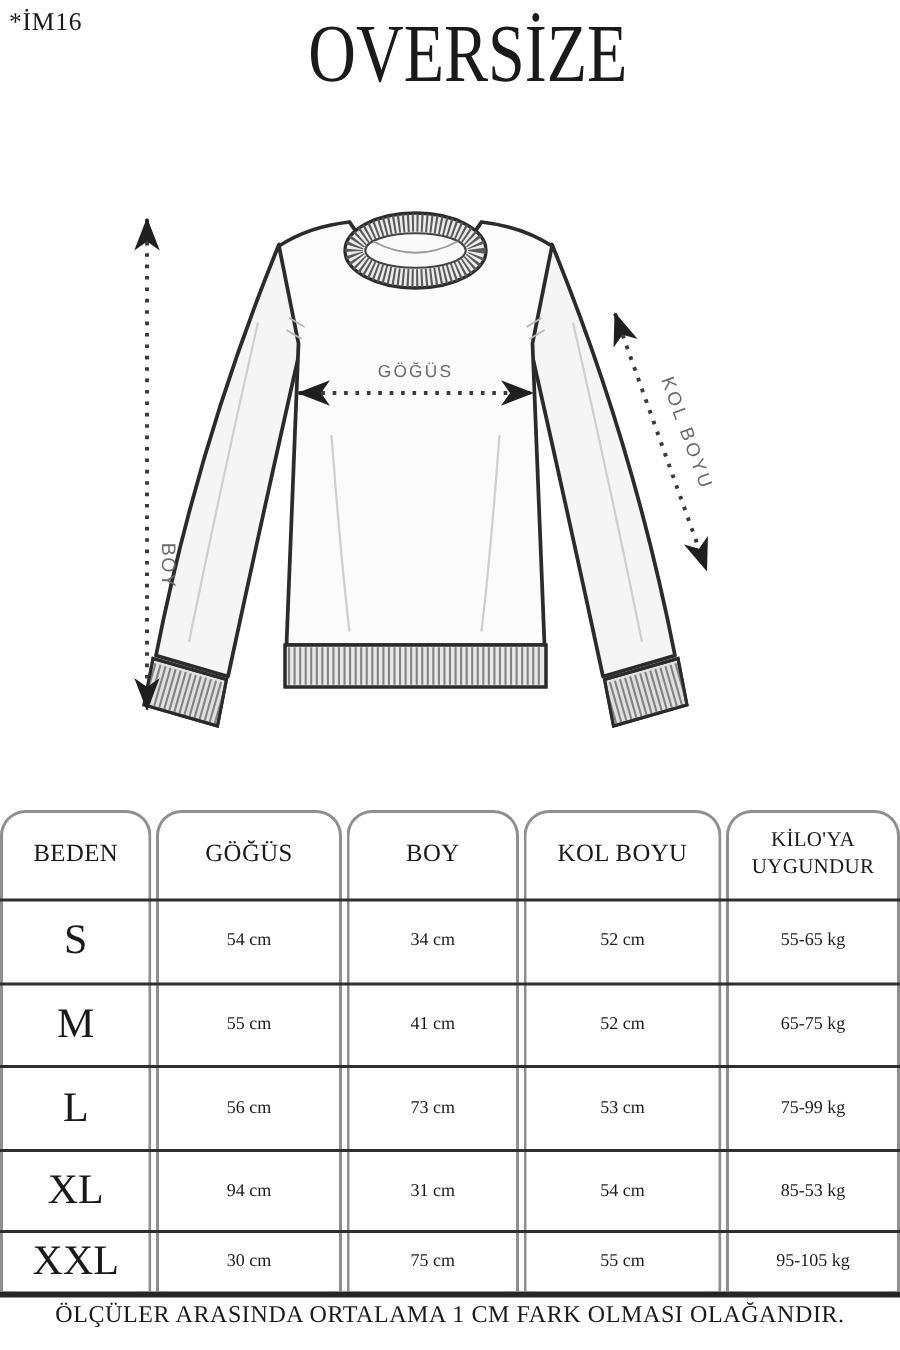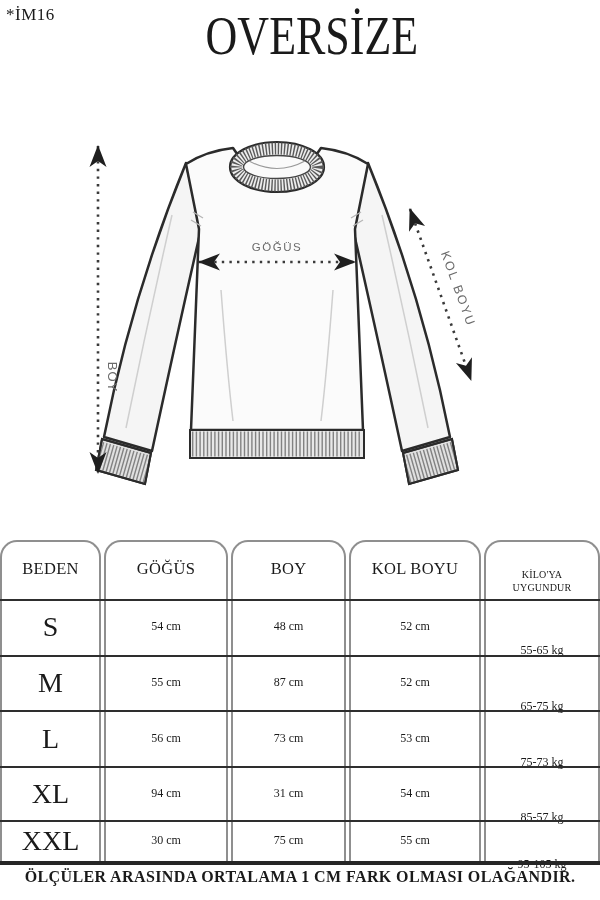--- a/index.html
+++ b/index.html
@@ -19,29 +19,29 @@
   .sizetable{position:absolute;top:540px;left:0;width:600px;height:321px;display:flex;gap:3px}
   .colm{
     box-sizing:border-box;flex:0 0 auto;
     border:2px solid #8f8f8f;border-bottom:none;
     border-radius:17px 17px 0 0;background:#fff;
   }
   .c0{width:101px}.c1{width:124px}.c2{width:115px}.c3{width:132px}.c4{width:116px}
   .cell{display:flex;align-items:center;justify-content:center;text-align:center;line-height:1.25}
   .r0{height:55px}.r1{height:58px}.r2{height:55px}.r3{height:56px}.r4{height:54px}.r5{height:41px}
   .hdr{font-size:16.5px;letter-spacing:.3px}
-  .hdr-small{font-size:10px;letter-spacing:.2px;padding:12px 16px}
+  .hdr-small{font-size:14px;letter-spacing:.2px;padding:0 16px}
   .sizecell{font-size:28px}
   .datacell{font-size:12px}
   .hline{position:absolute;left:0;width:600px;height:2px;background:#2e2e2e;z-index:5}
   .l1{top:59px}.l2{top:115px}.l3{top:170px}.l4{top:226px}.l5{top:280px}
   .bline{position:absolute;top:861px;left:0;width:600px;height:3.5px;background:#262626}
   .note{
     position:absolute;top:868px;left:0;width:100%;text-align:center;
-    font-size:16px;letter-spacing:.4px;font-weight:bold;
+    font-size:16px;letter-spacing:.4px;
   }
 </style>
 </head>
 <body>
 
 <div class="code">*İM16</div>
 <div class="title-wrap">
   <span class="title">OVERSİZE</span>
 </div>
 
@@ -120,42 +120,42 @@
     <div class="cell r0 hdr">GÖĞÜS</div>
     <div class="cell r1 datacell">54 cm</div>
     <div class="cell r2 datacell">55 cm</div>
     <div class="cell r3 datacell">56 cm</div>
     <div class="cell r4 datacell">94 cm</div>
     <div class="cell r5 datacell">30 cm</div>
   </div>
 
   <div class="colm c2">
     <div class="cell r0 hdr">BOY</div>
-    <div class="cell r1 datacell">48 cm</div>
-    <div class="cell r2 datacell">87 cm</div>
+    <div class="cell r1 datacell">34 cm</div>
+    <div class="cell r2 datacell">41 cm</div>
     <div class="cell r3 datacell">73 cm</div>
     <div class="cell r4 datacell">31 cm</div>
     <div class="cell r5 datacell">75 cm</div>
   </div>
 
   <div class="colm c3">
     <div class="cell r0 hdr">KOL BOYU</div>
     <div class="cell r1 datacell">52 cm</div>
     <div class="cell r2 datacell">52 cm</div>
     <div class="cell r3 datacell">53 cm</div>
     <div class="cell r4 datacell">54 cm</div>
     <div class="cell r5 datacell">55 cm</div>
   </div>
 
   <div class="colm c4">
     <div class="cell r0 hdr hdr-small">KİLO'YA UYGUNDUR</div>
     <div class="cell r1 datacell">55-65 kg</div>
     <div class="cell r2 datacell">65-75 kg</div>
-    <div class="cell r3 datacell">75-73 kg</div>
-    <div class="cell r4 datacell">85-57 kg</div>
+    <div class="cell r3 datacell">75-99 kg</div>
+    <div class="cell r4 datacell">85-53 kg</div>
     <div class="cell r5 datacell">95-105 kg</div>
   </div>
 
   <div class="hline l1"></div>
   <div class="hline l2"></div>
   <div class="hline l3"></div>
   <div class="hline l4"></div>
   <div class="hline l5"></div>
 </div>
 

